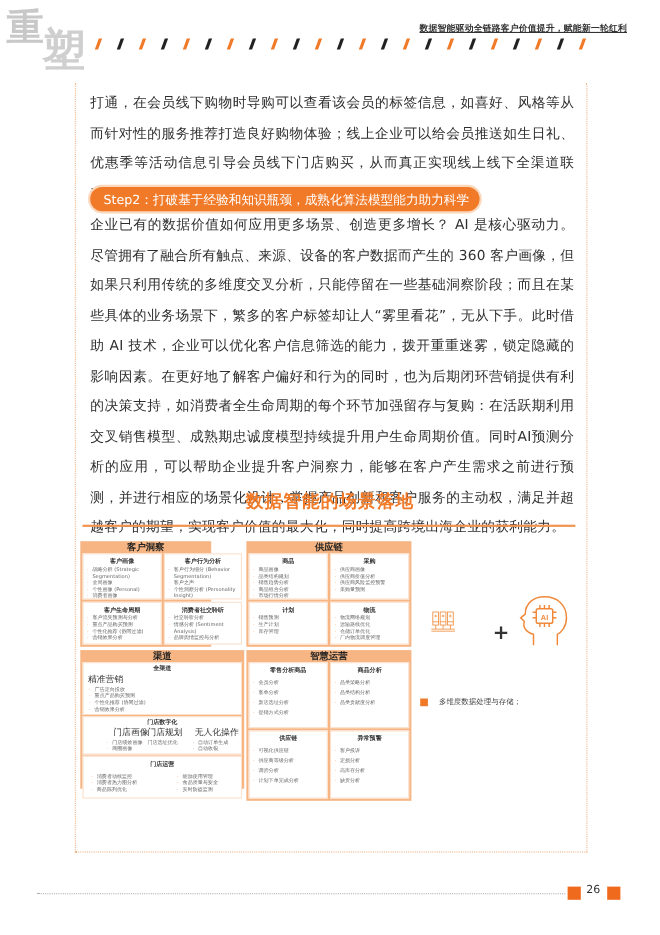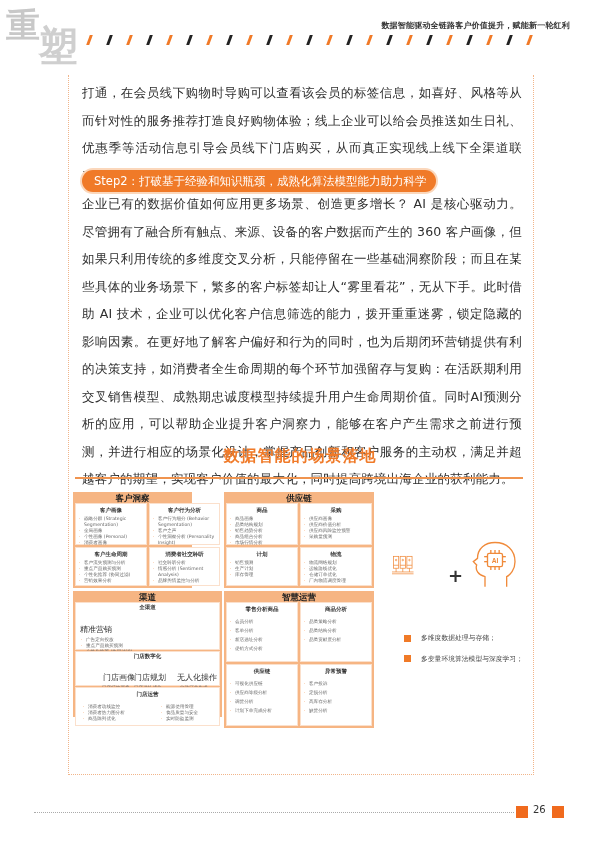--- a/index.html
+++ b/index.html
@@ -3,21 +3,21 @@
 <meta charset="utf-8">
 <style>
   * { box-sizing: border-box; margin: 0; padding: 0; }
   html, body { width: 600px; height: 850px; background: #ffffff; overflow: hidden; }
   body { position: relative; font-family: "DejaVu Sans", "Liberation Sans", sans-serif; color: #333; }
 
   
   .hdr-logo { position: absolute; left: 6px; top: 8px; width: 80px; height: 60px; }
   .hdr-logo .c1 { position: absolute; left: 0; top: 0; font-size: 34px; font-weight: bold; color: #c8c8c8; line-height: 34px; }
   .hdr-logo .c2 { position: absolute; left: 32px; top: 18px; font-size: 40px; font-weight: bold; color: #cfcfcf; line-height: 40px; }
-  .hdr-title { position: absolute; right: 30px; top: 20px; font-size: 8px; font-weight: bold; color: #333; letter-spacing: 0.2px; }
+  .hdr-title { position: absolute; right: 30px; top: 20px; font-size: 8px; font-weight: bold; color: #333; letter-spacing: 0.2px; text-decoration: underline; }
   .slashes { position: absolute; left: 80px; top: 34px; width: 500px; height: 12px; display: flex; gap: 0; }
   .slash { width: 20px; height: 12px; position: relative; }
   .slash::before { content: ""; position: absolute; left: 8px; top: 1px; width: 3px; height: 10px; transform: skewX(-20deg); }
   .slash.o::before { background: #f07a28; }
   .slash.k::before { background: #222; }
 
   
   .frame { position: absolute; left: 68px; top: 75px; width: 466px; height: 700px; border: 1px dotted #f1b58a; border-top: none; }
 
   .para { position: absolute; left: 82px; width: 440px; font-size: 12.5px; line-height: 27.5px; color: #2e2e2e; text-align: justify; letter-spacing: 0.2px; }
@@ -29,26 +29,26 @@
   .diag-rule { position: absolute; left: 75px; top: 477px; width: 448px; height: 2px; background: #f0944f; }
 
   
   .blk { position: absolute; background: #f6b583; padding: 2px; }
   .blk-h { text-align: center; font-size: 8.5px; font-weight: bold; color: #222; line-height: 9px; height: 9px; }
   .cell { position: absolute; background: #fff; border: 1px solid #fbe0cc; }
   .cell-h { text-align: center; font-size: 5.5px; font-weight: bold; color: #333; margin-top: 3px; }
   .cell ul { list-style: none; padding: 2px 3px 0 8px; }
   .cell li { font-size: 4.6px; line-height: 6px; color: #666; position: relative; }
   .cell li::before { content: "·"; position: absolute; left: -5px; color: #f07a28; }
-  .big { font-size: 8px; color: #333; font-weight: normal; text-align: center; margin-top: 12px; }
+  .big { font-size: 8px; color: #333; font-weight: normal; text-align: center; }
 
   
   .icons { position: absolute; left: 392px; top: 538px; width: 140px; height: 60px; }
   .plus { position: absolute; left: 448px; top: 565px; font-size: 18px; color: #333; font-weight: bold; }
-  .bullets { position: absolute; left: 404px; top: 628px; width: 140px; }
+  .bullets { position: absolute; left: 382px; top: 628px; width: 140px; }
   .bl { display: flex; align-items: center; height: 20.5px; }
   .bl .sq { width: 7px; height: 7px; background: #f07a28; margin-right: 10px; flex: none; }
   .bl span.t { font-size: 6.8px; color: #444; }
 
   
   .foot-line { position: absolute; left: 34px; top: 812px; width: 480px; border-top: 1px dotted #aaa; }
   .pg-sq { position: absolute; top: 806px; width: 12px; height: 12px; background: #f06a1d; }
   .pg-num { position: absolute; left: 533px; top: 804px; font-size: 10px; color: #333; }
 </style>
 </head>
@@ -300,22 +300,18 @@
       <line x1="39" y1="26" x2="43" y2="26"></line>
   </g>
   <text x="30" y="28" text-anchor="middle" font-size="8" font-weight="bold" fill="#f08a3a" font-family="Liberation Sans, sans-serif">AI</text>
 </svg>
 
 <div class="bullets">
   <div class="bl">
       <i class="sq"></i>
       <span class="t">多维度数据处理与存储；</span>
     </div>
-  <div class="bl">
-      <i class="sq"></i>
-      <span class="t">多变量环境算法模型与深度学习；</span>
-    </div>
 </div>
 
 <div class="foot-line"></div>
 <div class="pg-sq" style="left:516px;"></div>
 <div class="pg-num">26</div>
 <div class="pg-sq" style="left:552px;"></div>
 
 </body></html>

